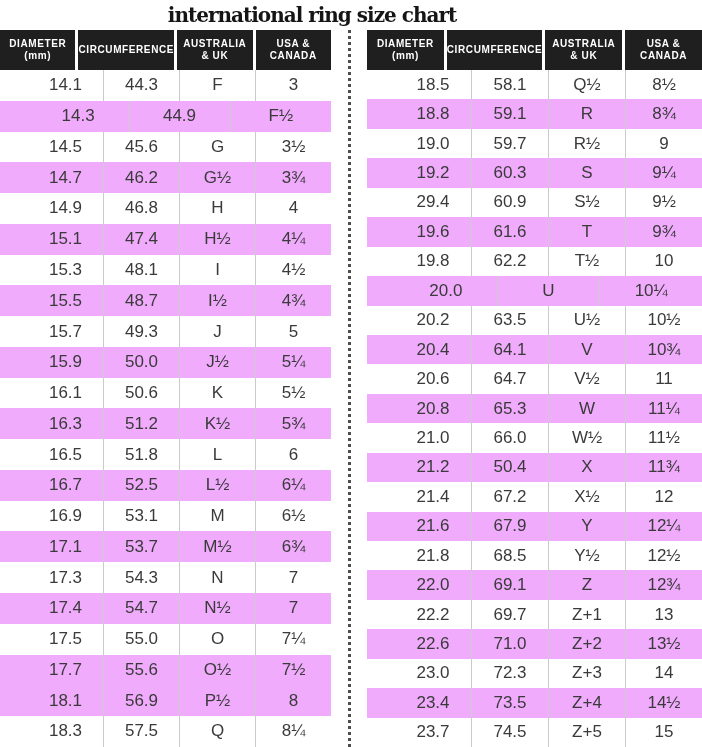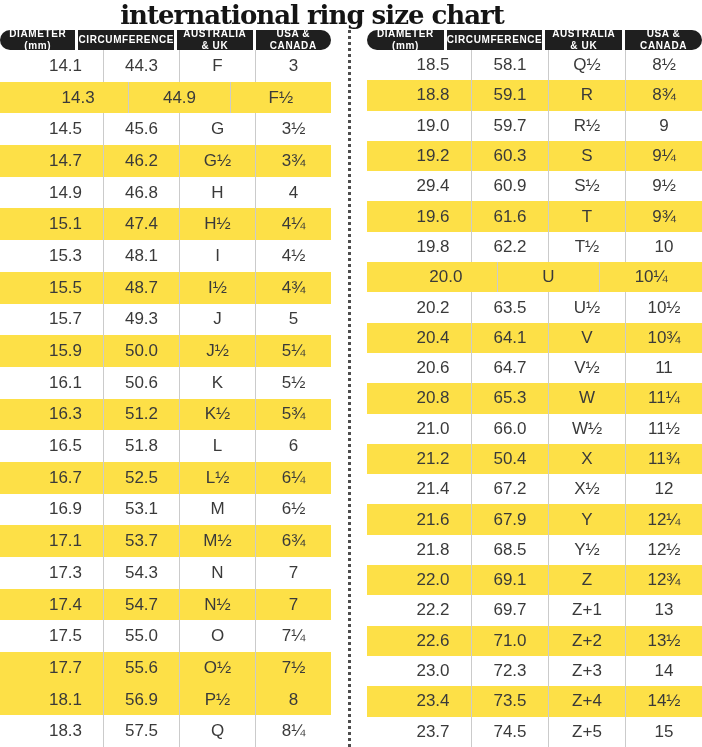--- a/index.html
+++ b/index.html
@@ -12,21 +12,21 @@
   .page { width: 702px; height: 747px; }
 
   .title-bar {
     height: 30px;
     width: 616px; 
     display: flex; align-items: center; justify-content: center;
   }
   .page-title {
     font-family: "DejaVu Serif", serif;
     font-weight: bold;
-    font-size: 26px;
+    font-size: 20px;
     letter-spacing: -1px;
     color: #151515;
     white-space: nowrap;
     line-height: 30px;
     margin-left: 8px;
   }
 
   .tables-wrap { display: flex; height: 717px; }
   .ring-table { display: flex; flex-direction: column; }
   .ring-table.left  { width: 331px; }
@@ -36,41 +36,40 @@
     width: 36px;
     display: flex; justify-content: center;
   }
   .dotted-line {
     width: 3px; height: 100%;
     background-image: repeating-linear-gradient(
       to bottom, #4d4d4d 0px, #4d4d4d 3px, transparent 3px, transparent 6px);
   }
 
   .thead {
-    height: 20px;
+    height: 40px;
     background: #1f1f1f;
     display: flex;
-    border-radius: 13px;
   }
   .thead-cell {
     flex: 1 1 0;
     display: flex; flex-direction: column;
     align-items: center; justify-content: center;
     color: #ffffff;
     font-size: 10px; font-weight: bold;
     letter-spacing: 0.6px;
     line-height: 12px;
     text-align: center;
     border-left: 3px solid #ffffff;
   }
   .thead-cell:first-child { border-left: none; }
 
   .tbody { flex: 1 1 auto; display: flex; flex-direction: column; }
   .trow { flex: 1 1 0; display: flex; padding-left: 28px; }
-  .trow.alt { background: #fde047; }
+  .trow.alt { background: #f0abfc; }
   .tcell {
     flex: 1 1 0;
     display: flex; align-items: center; justify-content: center;
     font-size: 17px;
     color: #3a3a3a;
     border-left: 1px solid #cbcbcb;
   }
   .tcell:first-child { border-left: none; }
 </style>
 </head>

